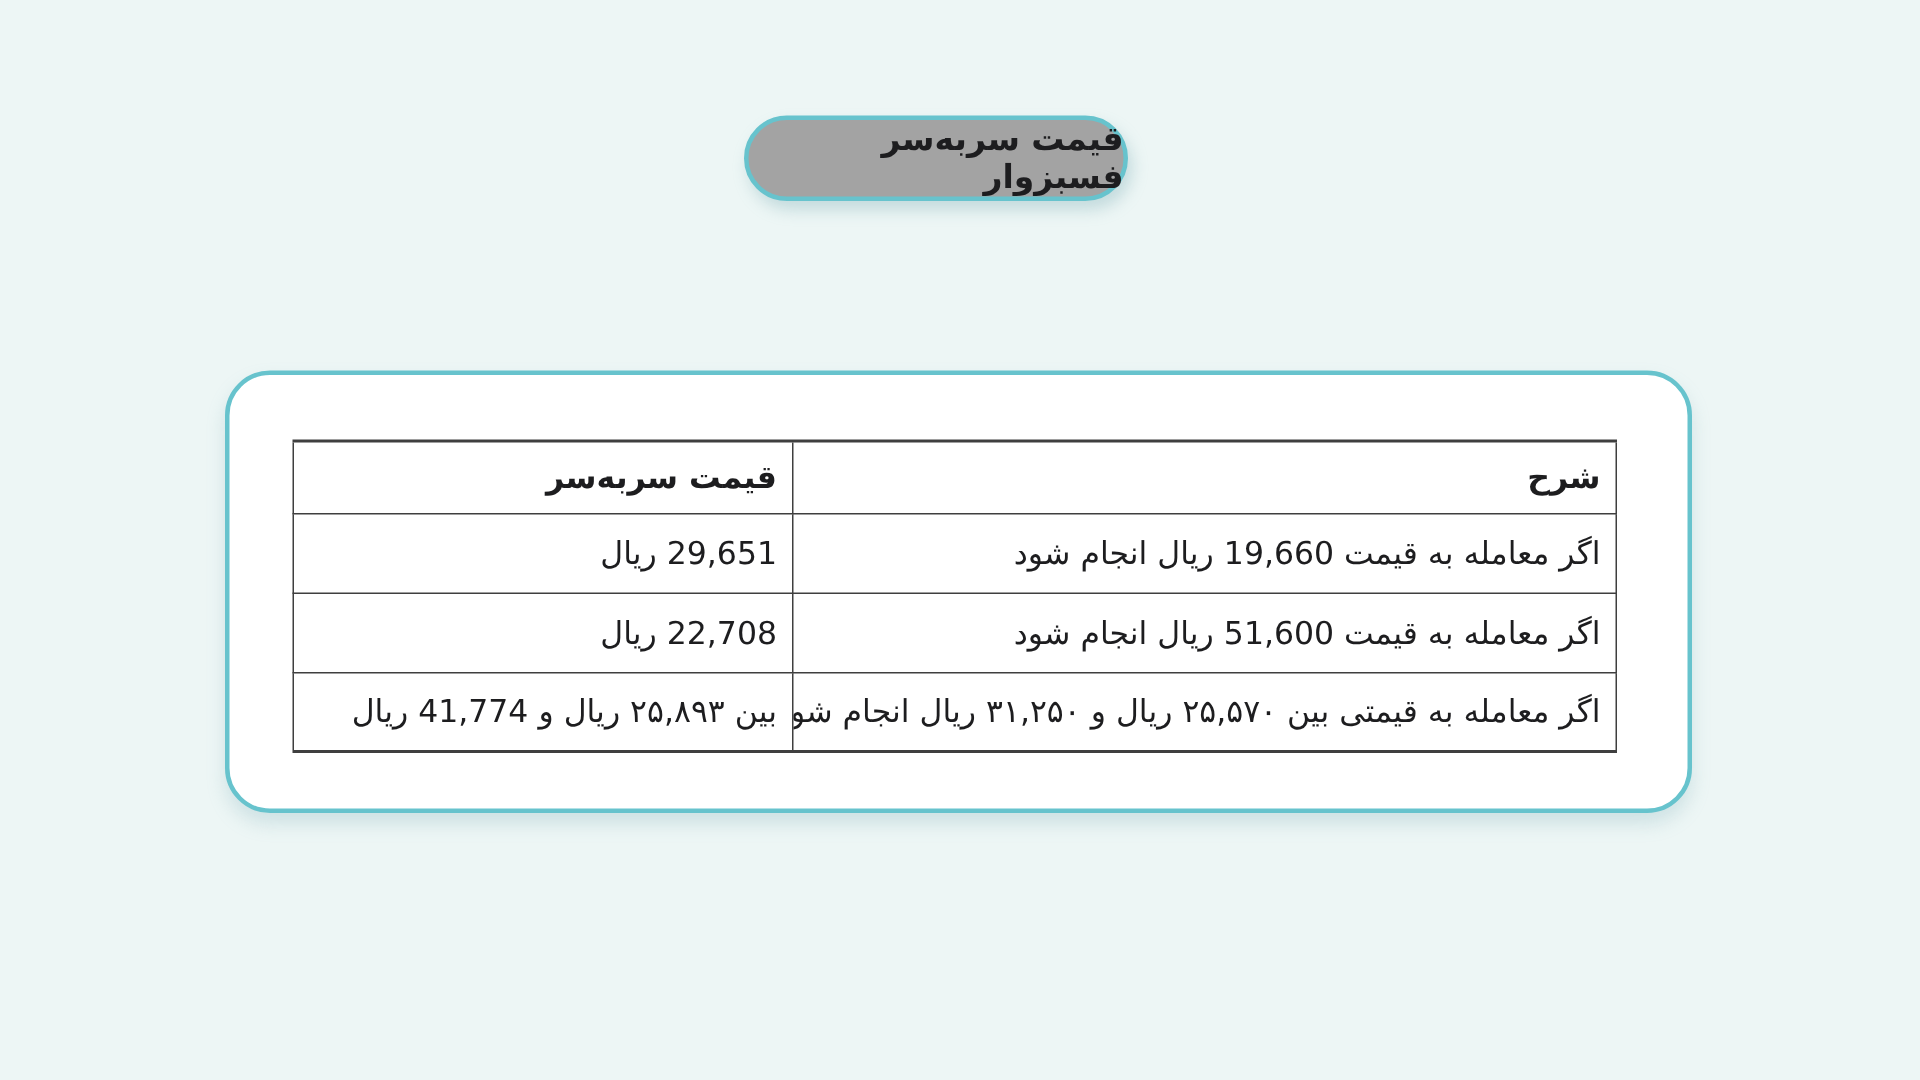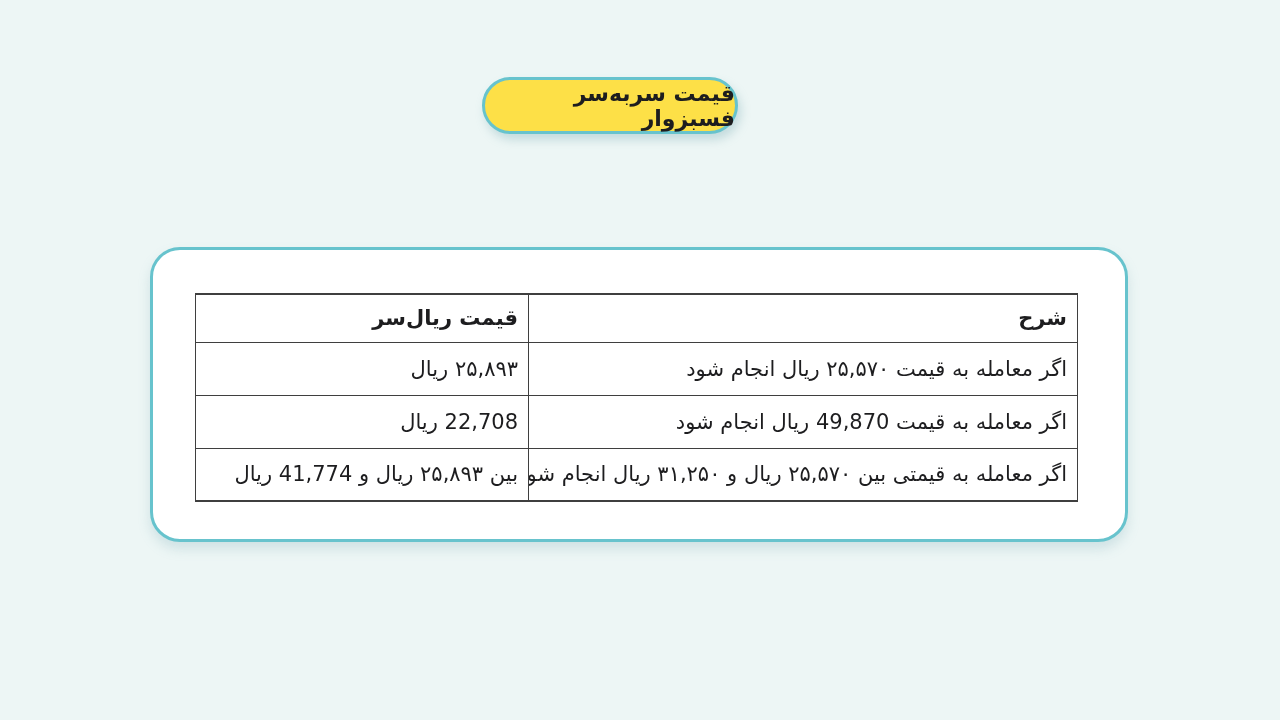--- a/index.html
+++ b/index.html
@@ -10,25 +10,25 @@
   }
   .stage {
     position: relative;
     width: 1280px;
     height: 720px;
     background: #edf6f5;
   }
   
   .title-badge {
     position: absolute;
-    left: 482px;
+    left: 496px;
     top: 77px;
     width: 256px;
     height: 57px;
-    background: #fde047;
+    background: #a3a3a3;
     border: 3px solid #67c3cd;
     border-radius: 29px;
     box-shadow: 3px 6px 10px rgba(130, 175, 185, 0.38);
     display: flex;
     align-items: center;
     direction: rtl;
   }
   .title-badge .title-text {
     font-size: 22px;
     font-weight: bold;
@@ -90,30 +90,30 @@
 
   <div class="card">
     <table class="breakeven">
       <colgroup>
         <col class="col-desc">
         <col class="col-price">
       </colgroup>
       <thead>
         <tr>
           <th>شرح</th>
-          <th>قیمت ریال‌سر</th>
+          <th>قیمت سربه‌سر</th>
         </tr>
       </thead>
       <tbody>
         <tr>
-          <td>اگر معامله به قیمت ۲۵,۵۷۰ ریال انجام شود</td>
-          <td>۲۵,۸۹۳ ریال</td>
+          <td>اگر معامله به قیمت 19,660 ریال انجام شود</td>
+          <td>29,651 ریال</td>
         </tr>
         <tr>
-          <td>اگر معامله به قیمت 49,870 ریال انجام شود</td>
+          <td>اگر معامله به قیمت 51,600 ریال انجام شود</td>
           <td>22,708 ریال</td>
         </tr>
         <tr>
           <td>اگر معامله به قیمتی بین ۲۵,۵۷۰ ریال و ۳۱,۲۵۰ ریال انجام شود</td>
           <td>بین ۲۵,۸۹۳ ریال و 41,774 ریال</td>
         </tr>
       </tbody>
     </table>
   </div>
 

